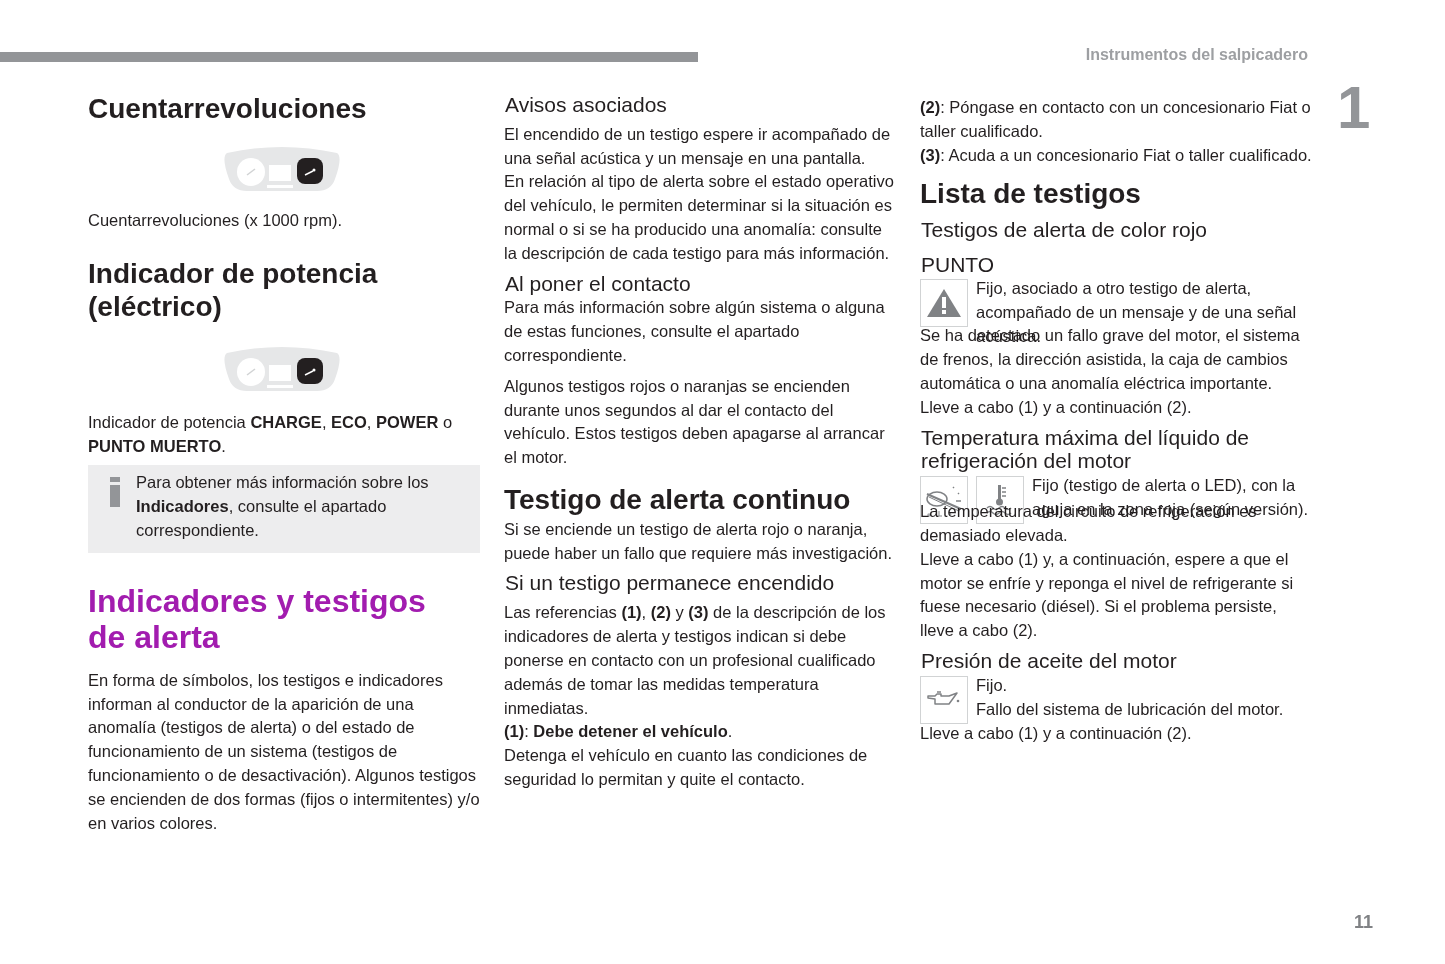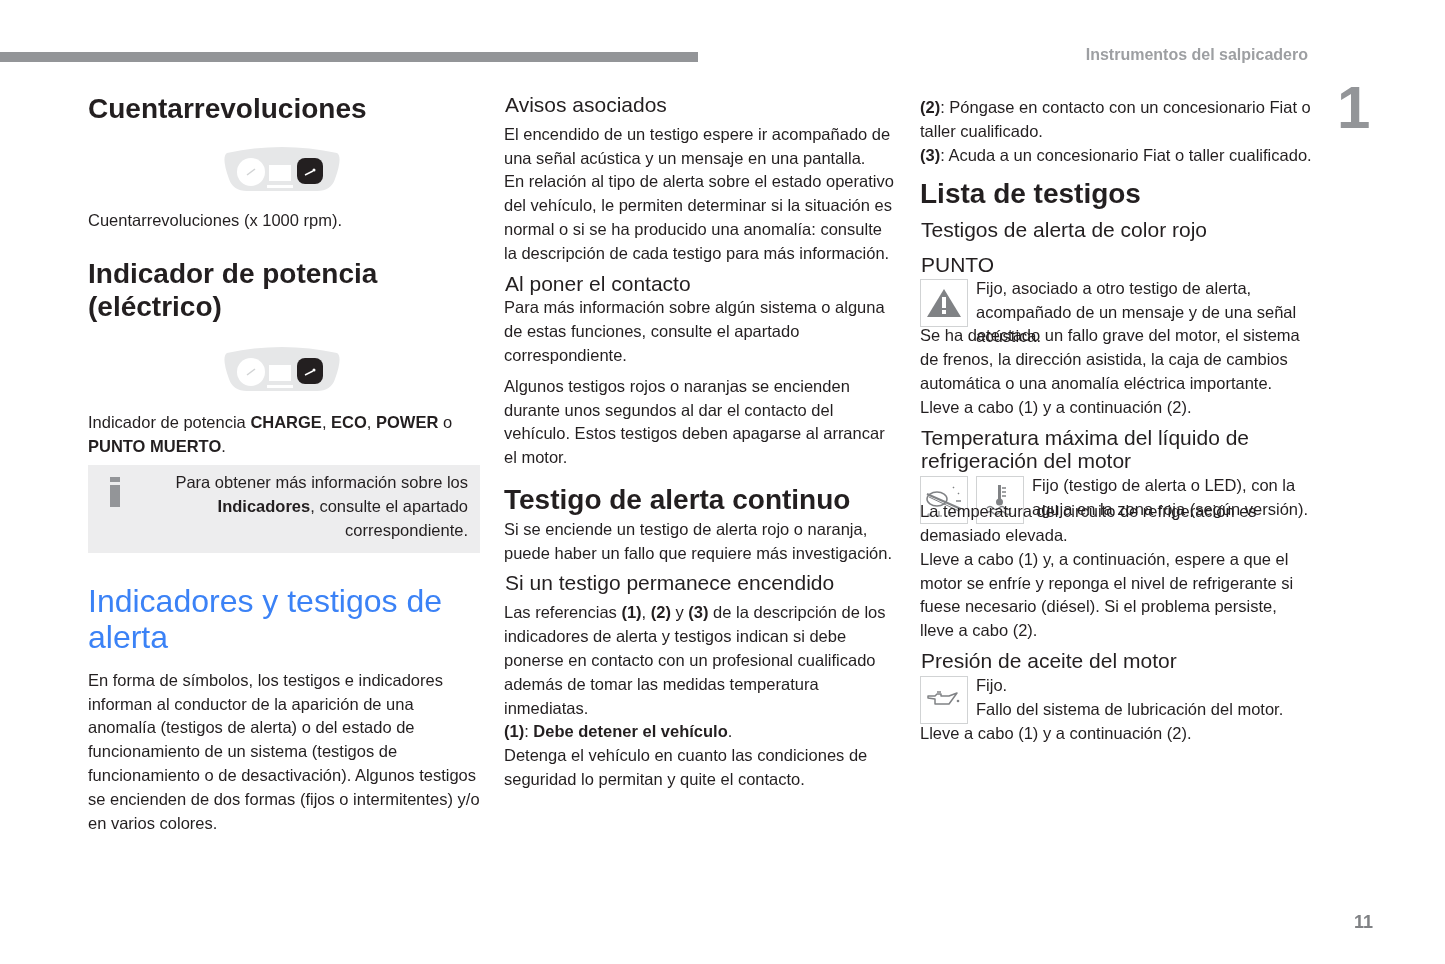--- a/index.html
+++ b/index.html
@@ -8,29 +8,29 @@
   .topbar { position:absolute; left:0; top:52px; width:698px; height:10px; background:#939598; }
   .running-head { position:absolute; right:137px; top:46px; font-size:16px; color:#9d9fa2;font-weight:bold; }
   .chapter-num { position:absolute; left:1337px; top:78px; font-size:60px; font-weight:bold; color:#939598; line-height:1; }
   .page-num { position:absolute; left:1354px; top:912px; font-size:18px; color:#808285; font-weight:bold; }
   .col { position:absolute; top:92px; font-size:16.5px; line-height:23.8px; }
   .col1 { left:88px; width:392px; }
   .col2 { left:504px; width:395px; }
   .col3 { left:920px; width:395px; }
   p { margin:0; }
   .h1 { font-size:28px; font-weight:bold; line-height:33px; margin:0; }
-  .h1-grey { font-size:32px; font-weight:normal; color:#3b82f6; line-height:36px; margin:0; }
+  .h1-grey { font-size:32px; font-weight:bold; color:#a21caf; line-height:36px; margin:0; }
   .h3 { font-size:21px; font-weight:normal; margin:1px; }
   b { font-weight:bold; }
   .dash-illus { display:block; margin:0 auto; }
   .info-box { background:#ededee; padding:6px 12px 10px 12px; position:relative; }
   .info-icon { position:absolute; left:22px; top:12px; width:10px; height:30px; }
   .info-icon .dot { position:absolute; left:0; top:0; width:10px; height:5px; background:#939598; }
   .info-icon .stem { position:absolute; left:0; top:8px; width:10px; height:22px; background:#939598; }
-  .indent { padding-left:36px;text-align:right; }
+  .indent { padding-left:36px; }
   .icon-row { display:flex; align-items:flex-start; }
   .icon-box { width:46px; height:46px; border:1px solid #d1d3d4; box-sizing:border-box; background:#fff; flex:none; display:flex; align-items:center; justify-content:center; margin-right:8px; margin-top:2px; }
   .icon-text { flex:1; }
 </style>
 </head>
 <body>
 
 <div class="topbar"></div>
 <div class="running-head">Instrumentos del salpicadero</div>
 <div class="chapter-num">1</div>

